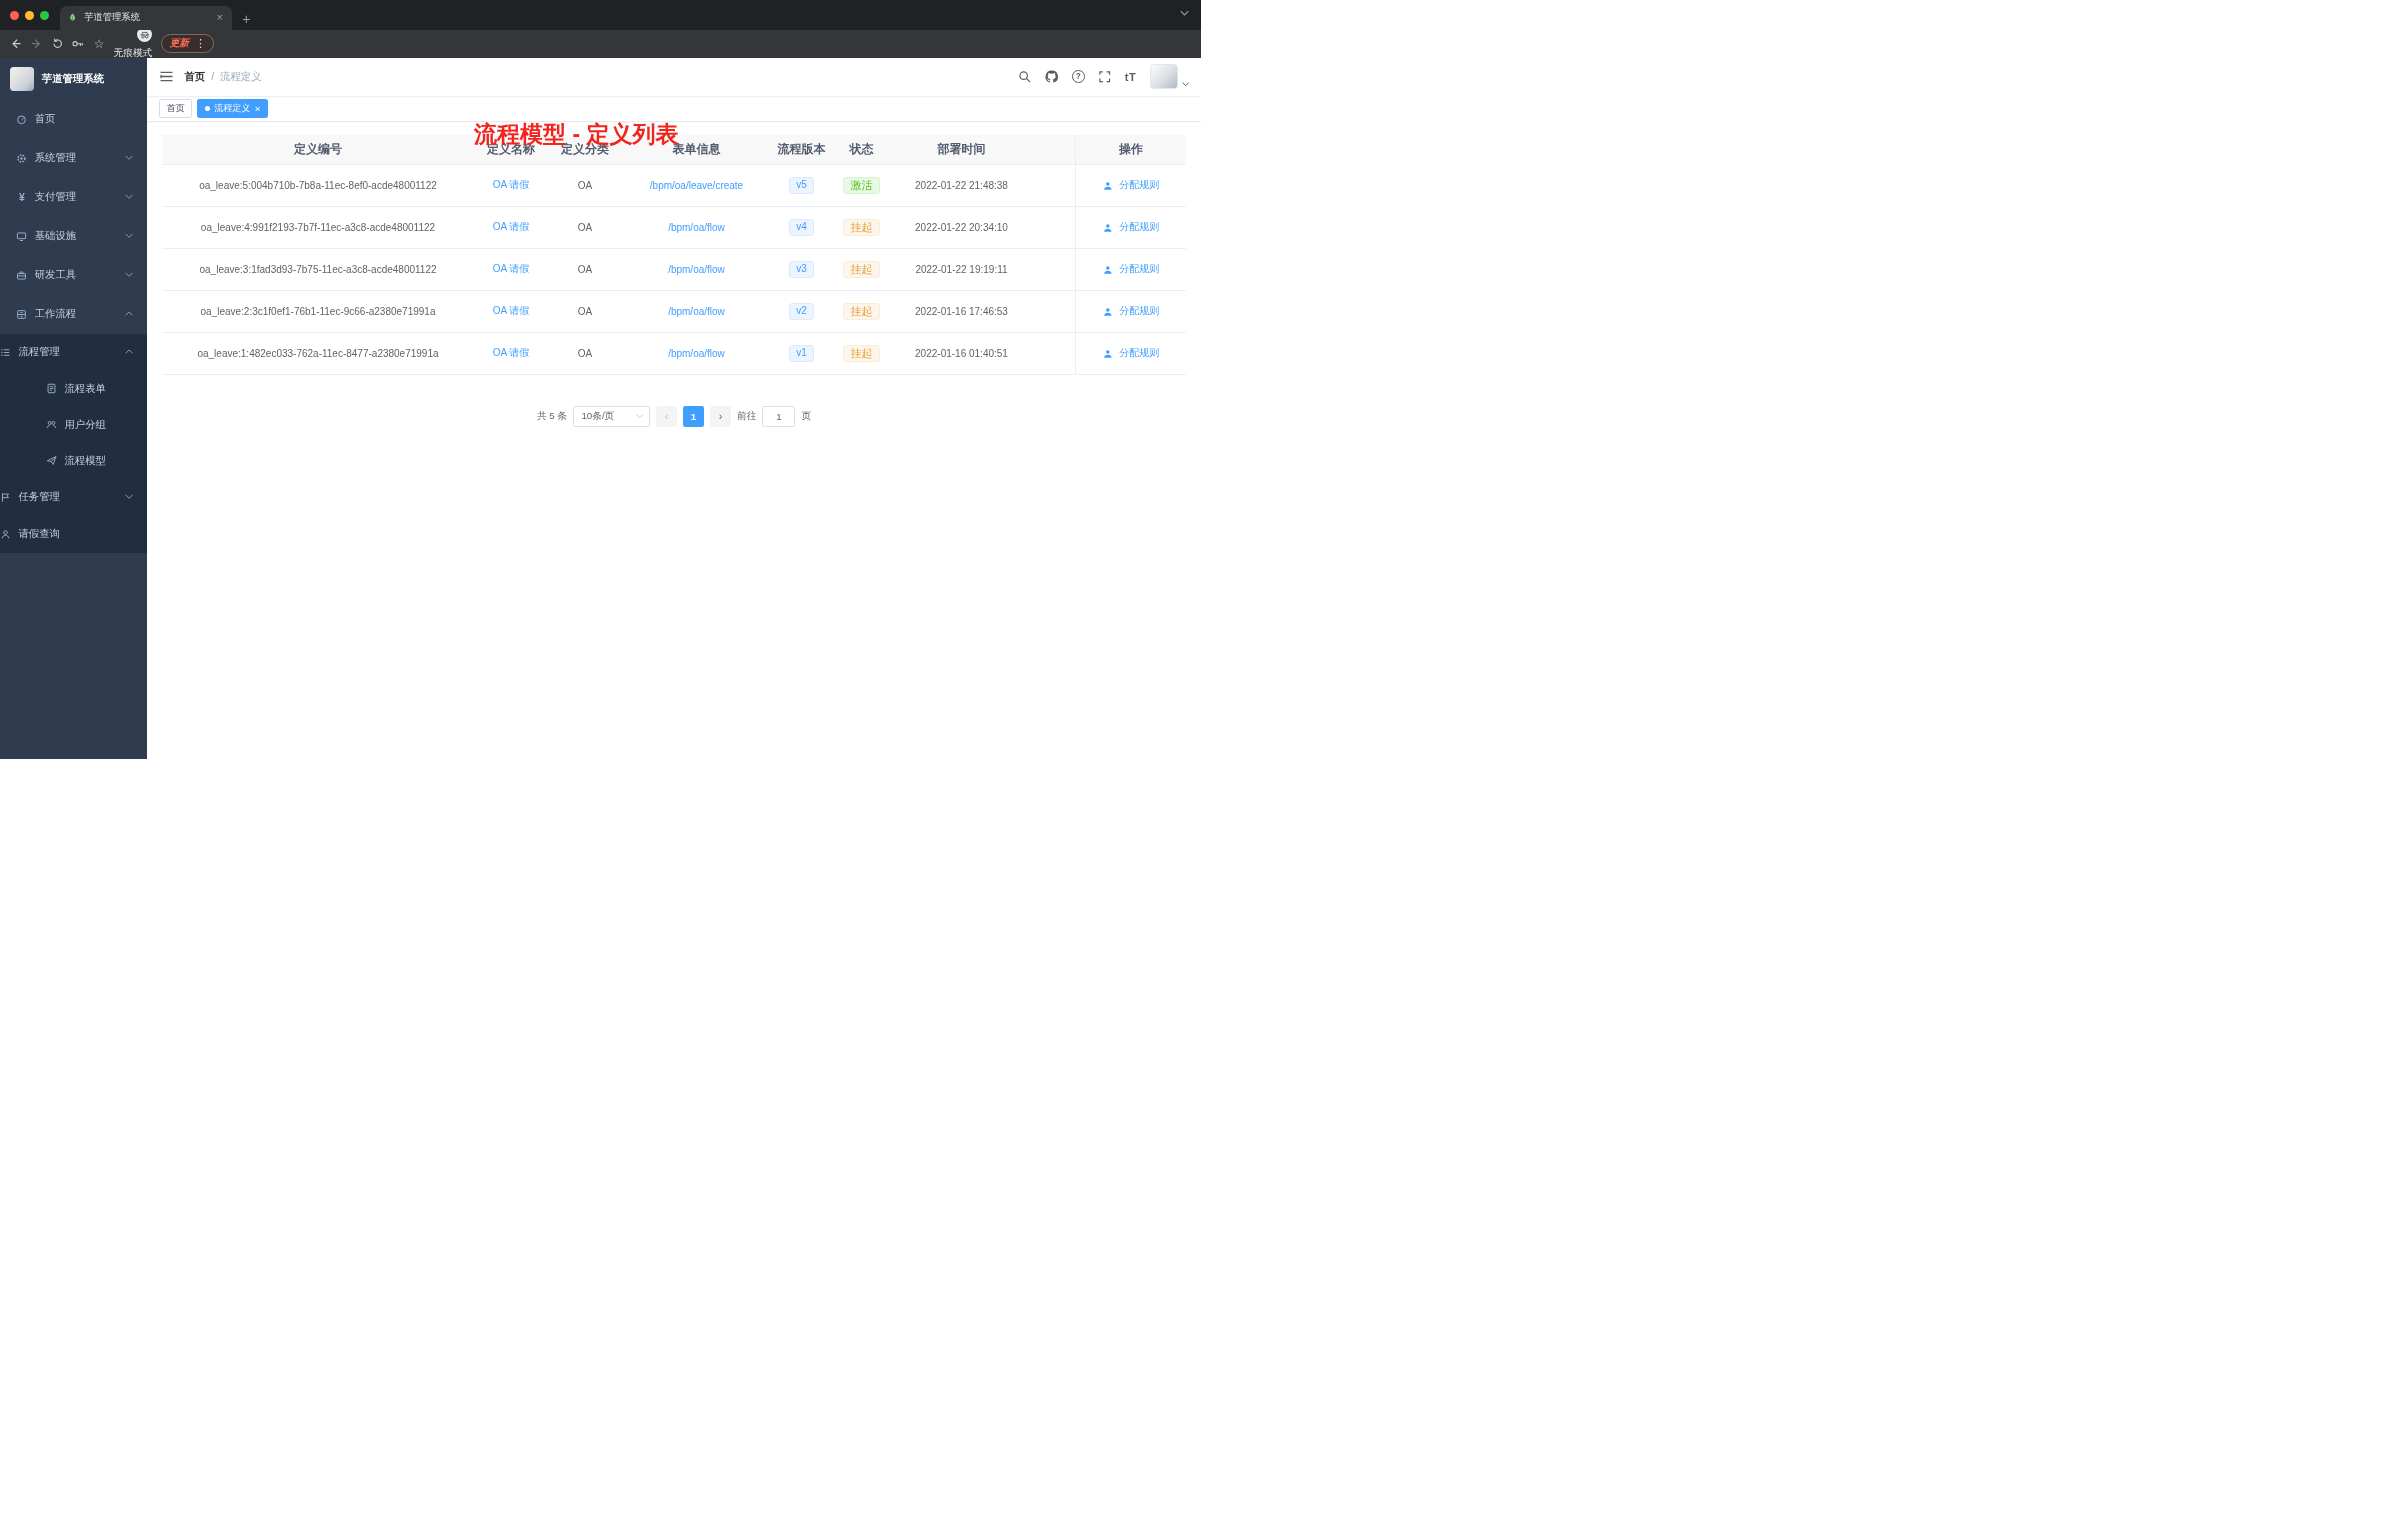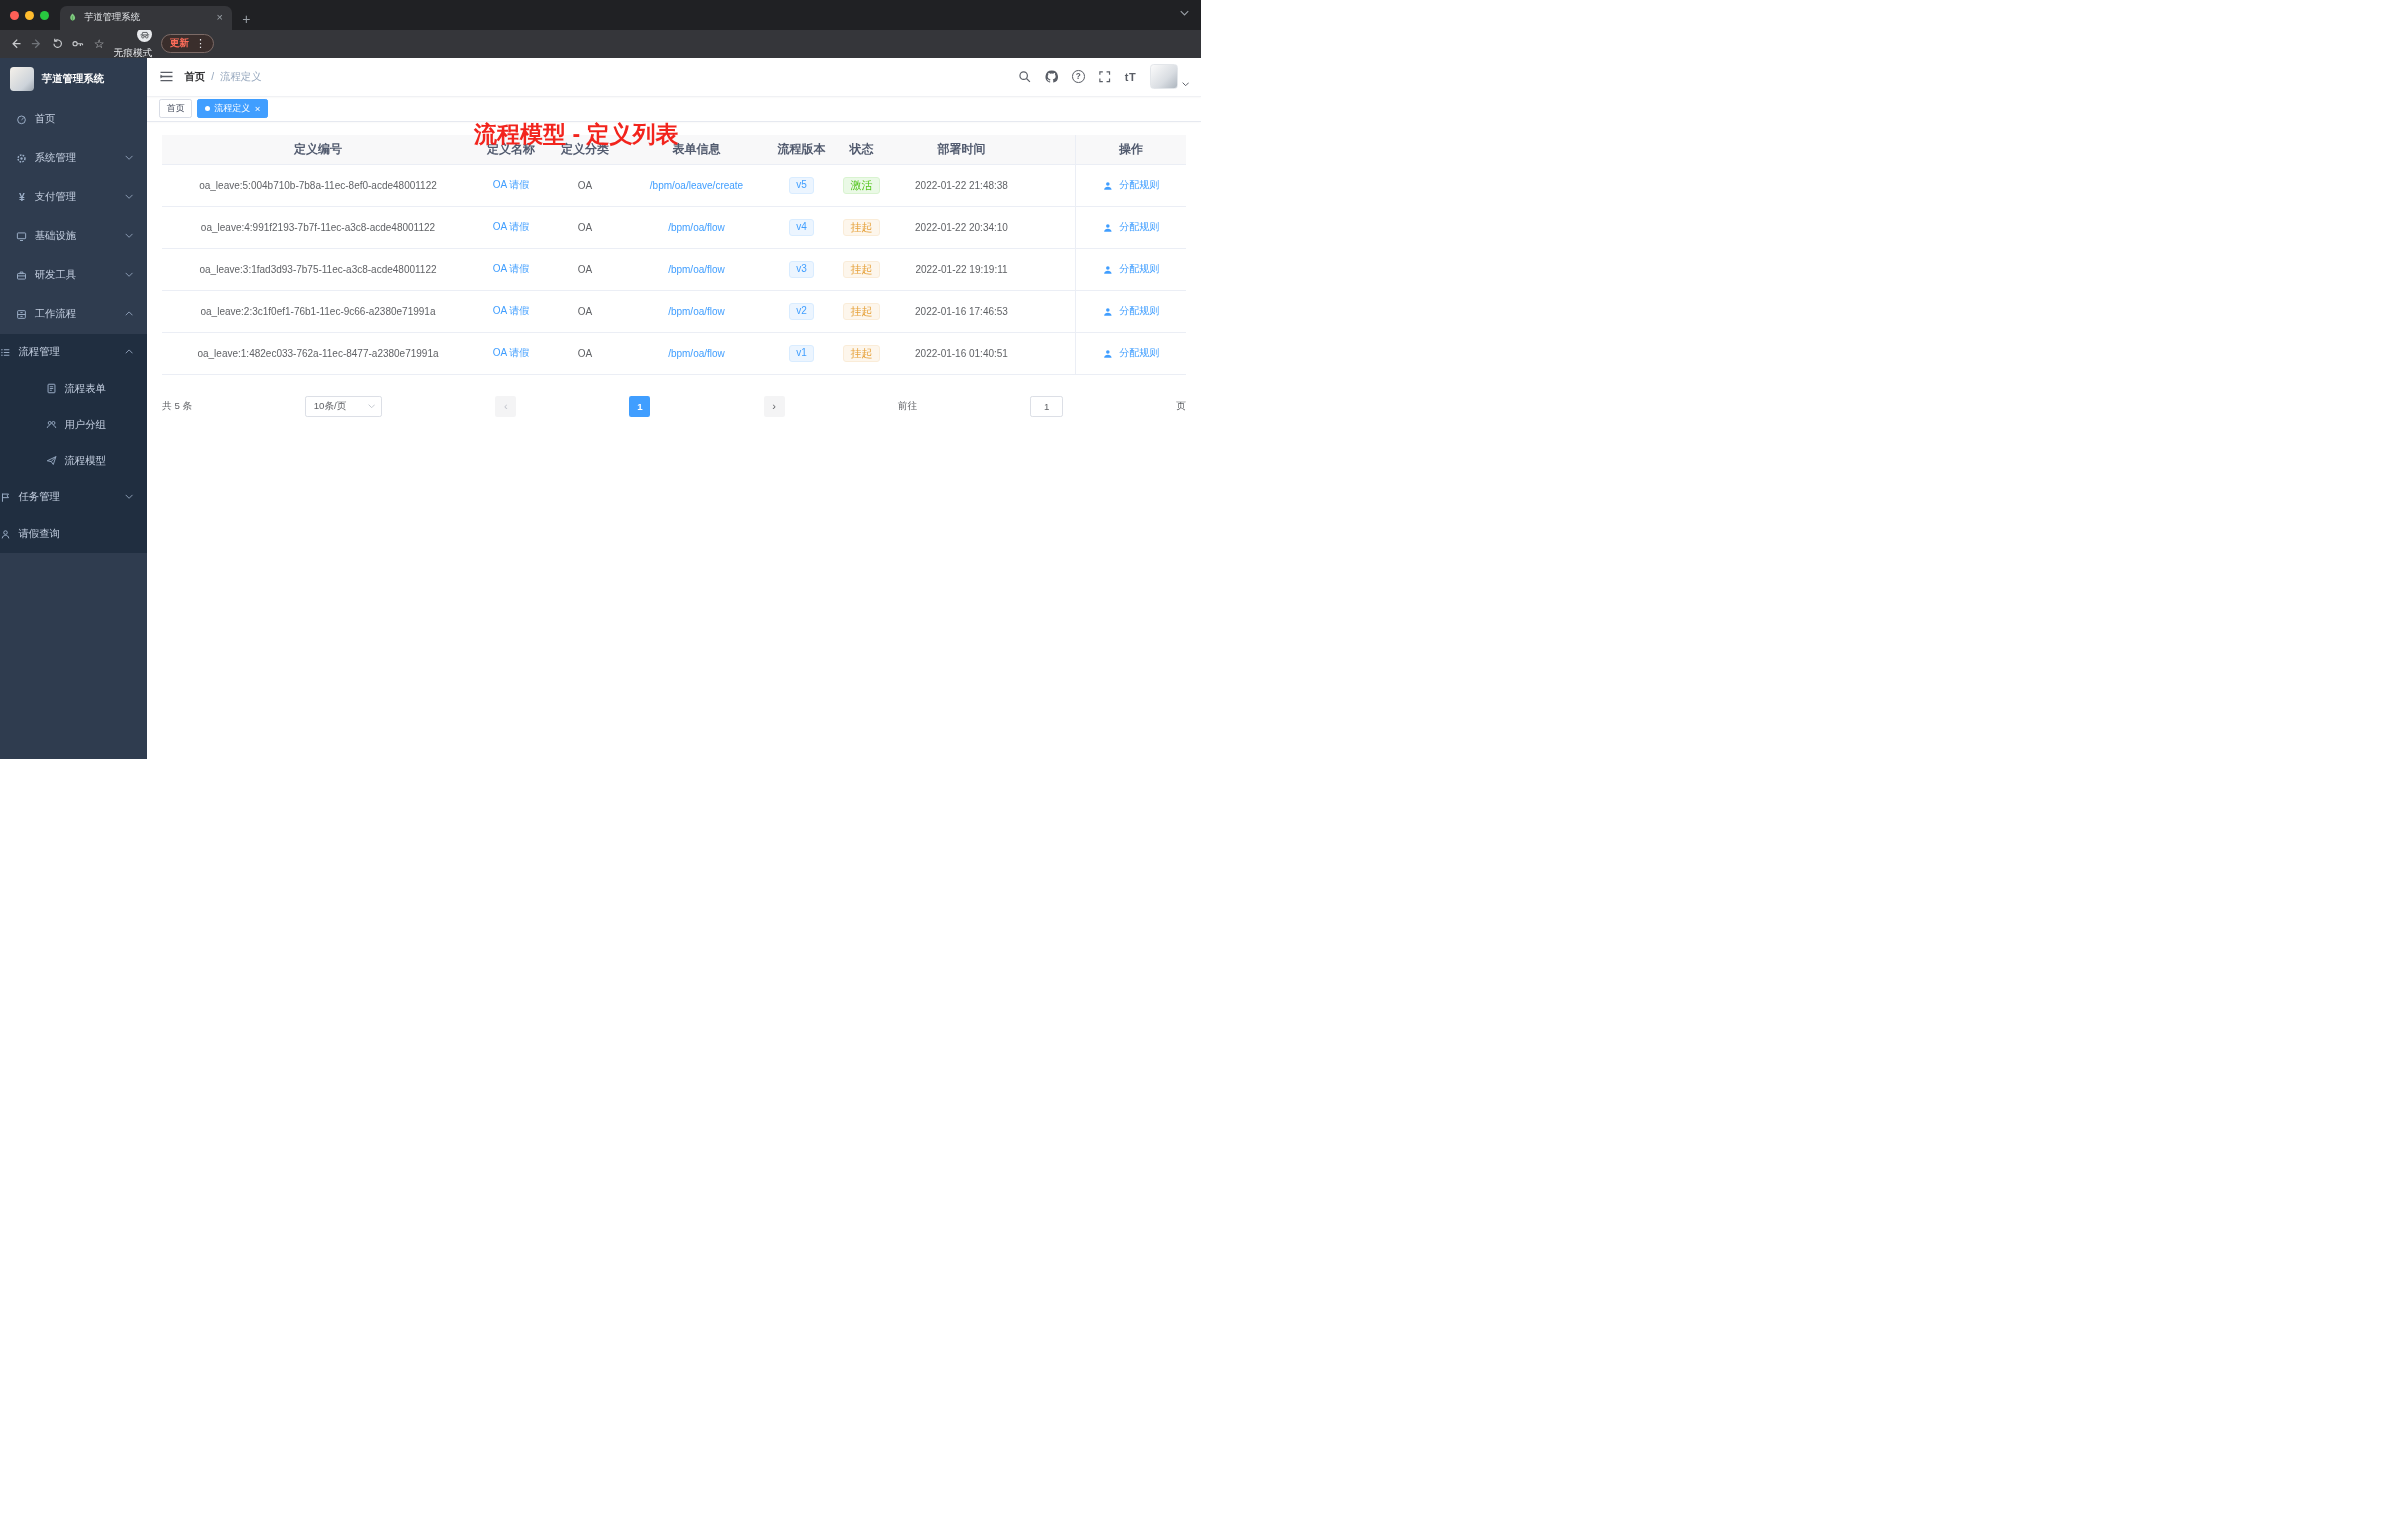--- a/index.html
+++ b/index.html
@@ -28,21 +28,21 @@
   .addr-div { width:0.7px; height:10.4px; background:#5f6368; flex:none; }
   .url { font-size:9.7px; white-space:nowrap; overflow:hidden; }
   .url .host { color:#e8eaed; }
   .url .path { color:#bdc1c6; }
   .tb-right { display:flex; align-items:center; gap:9px; flex:none; }
   .star { color:#c8cacd; font-size:12px; line-height:1; }
   .incog { display:flex; align-items:flex-end; gap:5.2px;flex-direction:column; }
   .incog-badge { width:15px; height:15px; border-radius:50%; background:#e8eaed; display:flex; align-items:center; justify-content:center; }
   .incog-label { color:#e8eaed; font-size:9.7px; white-space:nowrap; }
   .update-pill { height:19.3px; border:0.7px solid #7c6a66; background:#3a2e2c; border-radius:9.7px; display:flex; align-items:center; gap:6px; padding:0 7.4px; }
-  .update-label { color:#ff6d5a; font-size:9.7px; font-weight:600; }
+  .update-label { color:#ff6d5a; font-size:9.7px; font-weight:600;font-style:italic; }
   .kebab { color:#e8eaed; font-size:11px; line-height:1; }
 
   
   .app { flex:1; display:flex; min-height:0; }
   .sidebar { width:147px; background:#2f3c4f; flex:none; display:flex; flex-direction:column; overflow:hidden; }
   .logo-row { height:42px; display:flex; align-items:center; gap:7.4px; padding-left:10.4px; flex:none; }
   .logo-img { width:24px; height:24px; border-radius:3.7px; background:linear-gradient(135deg,#f5f1ea,#cdd3da 70%,#9aa3ad); }
   .logo-title { color:#fff; font-size:10.4px; font-weight:700; white-space:nowrap; }
   .menu { flex:1; }
   .mi { display:flex; align-items:center; gap:7.4px; color:#c3cedf; font-size:10.4px; position:relative; cursor:default; }
@@ -93,21 +93,21 @@
   a.blue { color:#409eff; text-decoration:none; cursor:pointer; }
   .pill { display:inline-block; background:#ecf5ff; border:0.7px solid #d9ecff; color:#409eff; border-radius:3px; font-size:10px; padding:1.5px 6px; line-height:12px; }
   .badge { display:inline-block; border-radius:3px; font-size:11px; padding:1.5px 6.7px; line-height:12.6px; }
   .badge.success { background:#eaf9e6; border:0.7px solid #d9f3d0; color:#52c41a; }
   .badge.warning { background:#fdf6ec; border:0.7px solid #faecd8; color:#e6a23c; }
   .act-link { display:inline-flex; align-items:center; gap:7px; }
   .uico { width:9.7px; height:9.7px; display:inline-flex; color:#409eff; }
   .uico svg { width:100%; height:100%; }
 
   
-  .pager { display:flex; align-items:center; justify-content:space-between; gap:6px; margin-top:21px; color:#606266; font-size:9.7px; }
+  .pager { display:flex; align-items:center; justify-content:center; gap:6px; margin-top:31px; color:#606266; font-size:9.7px; }
   .psel { position:relative; width:77px; height:21px; border:0.7px solid #dcdfe6; border-radius:2.2px; display:flex; align-items:center; padding-left:7.4px; color:#606266; background:#fff; }
   .psel .chev2 { position:absolute; right:6px; width:7.4px; height:4.5px; color:#c0c4cc; }
   .pbtn { width:21px; height:21px; border-radius:2.2px; background:#f4f4f5; display:flex; align-items:center; justify-content:center; font-size:11px; color:#606266; }
   .pbtn.disabled { color:#c0c4cc; }
   .pbtn.cur { background:#409eff; color:#fff; font-weight:700; font-size:9.7px; }
   .goto-input { width:33px; height:21px; border:0.7px solid #dcdfe6; border-radius:2.2px; text-align:center; font-size:9.7px; color:#606266; font-family:inherit; }
   svg { display:block; }
 </style>
 </head>
 <body>

